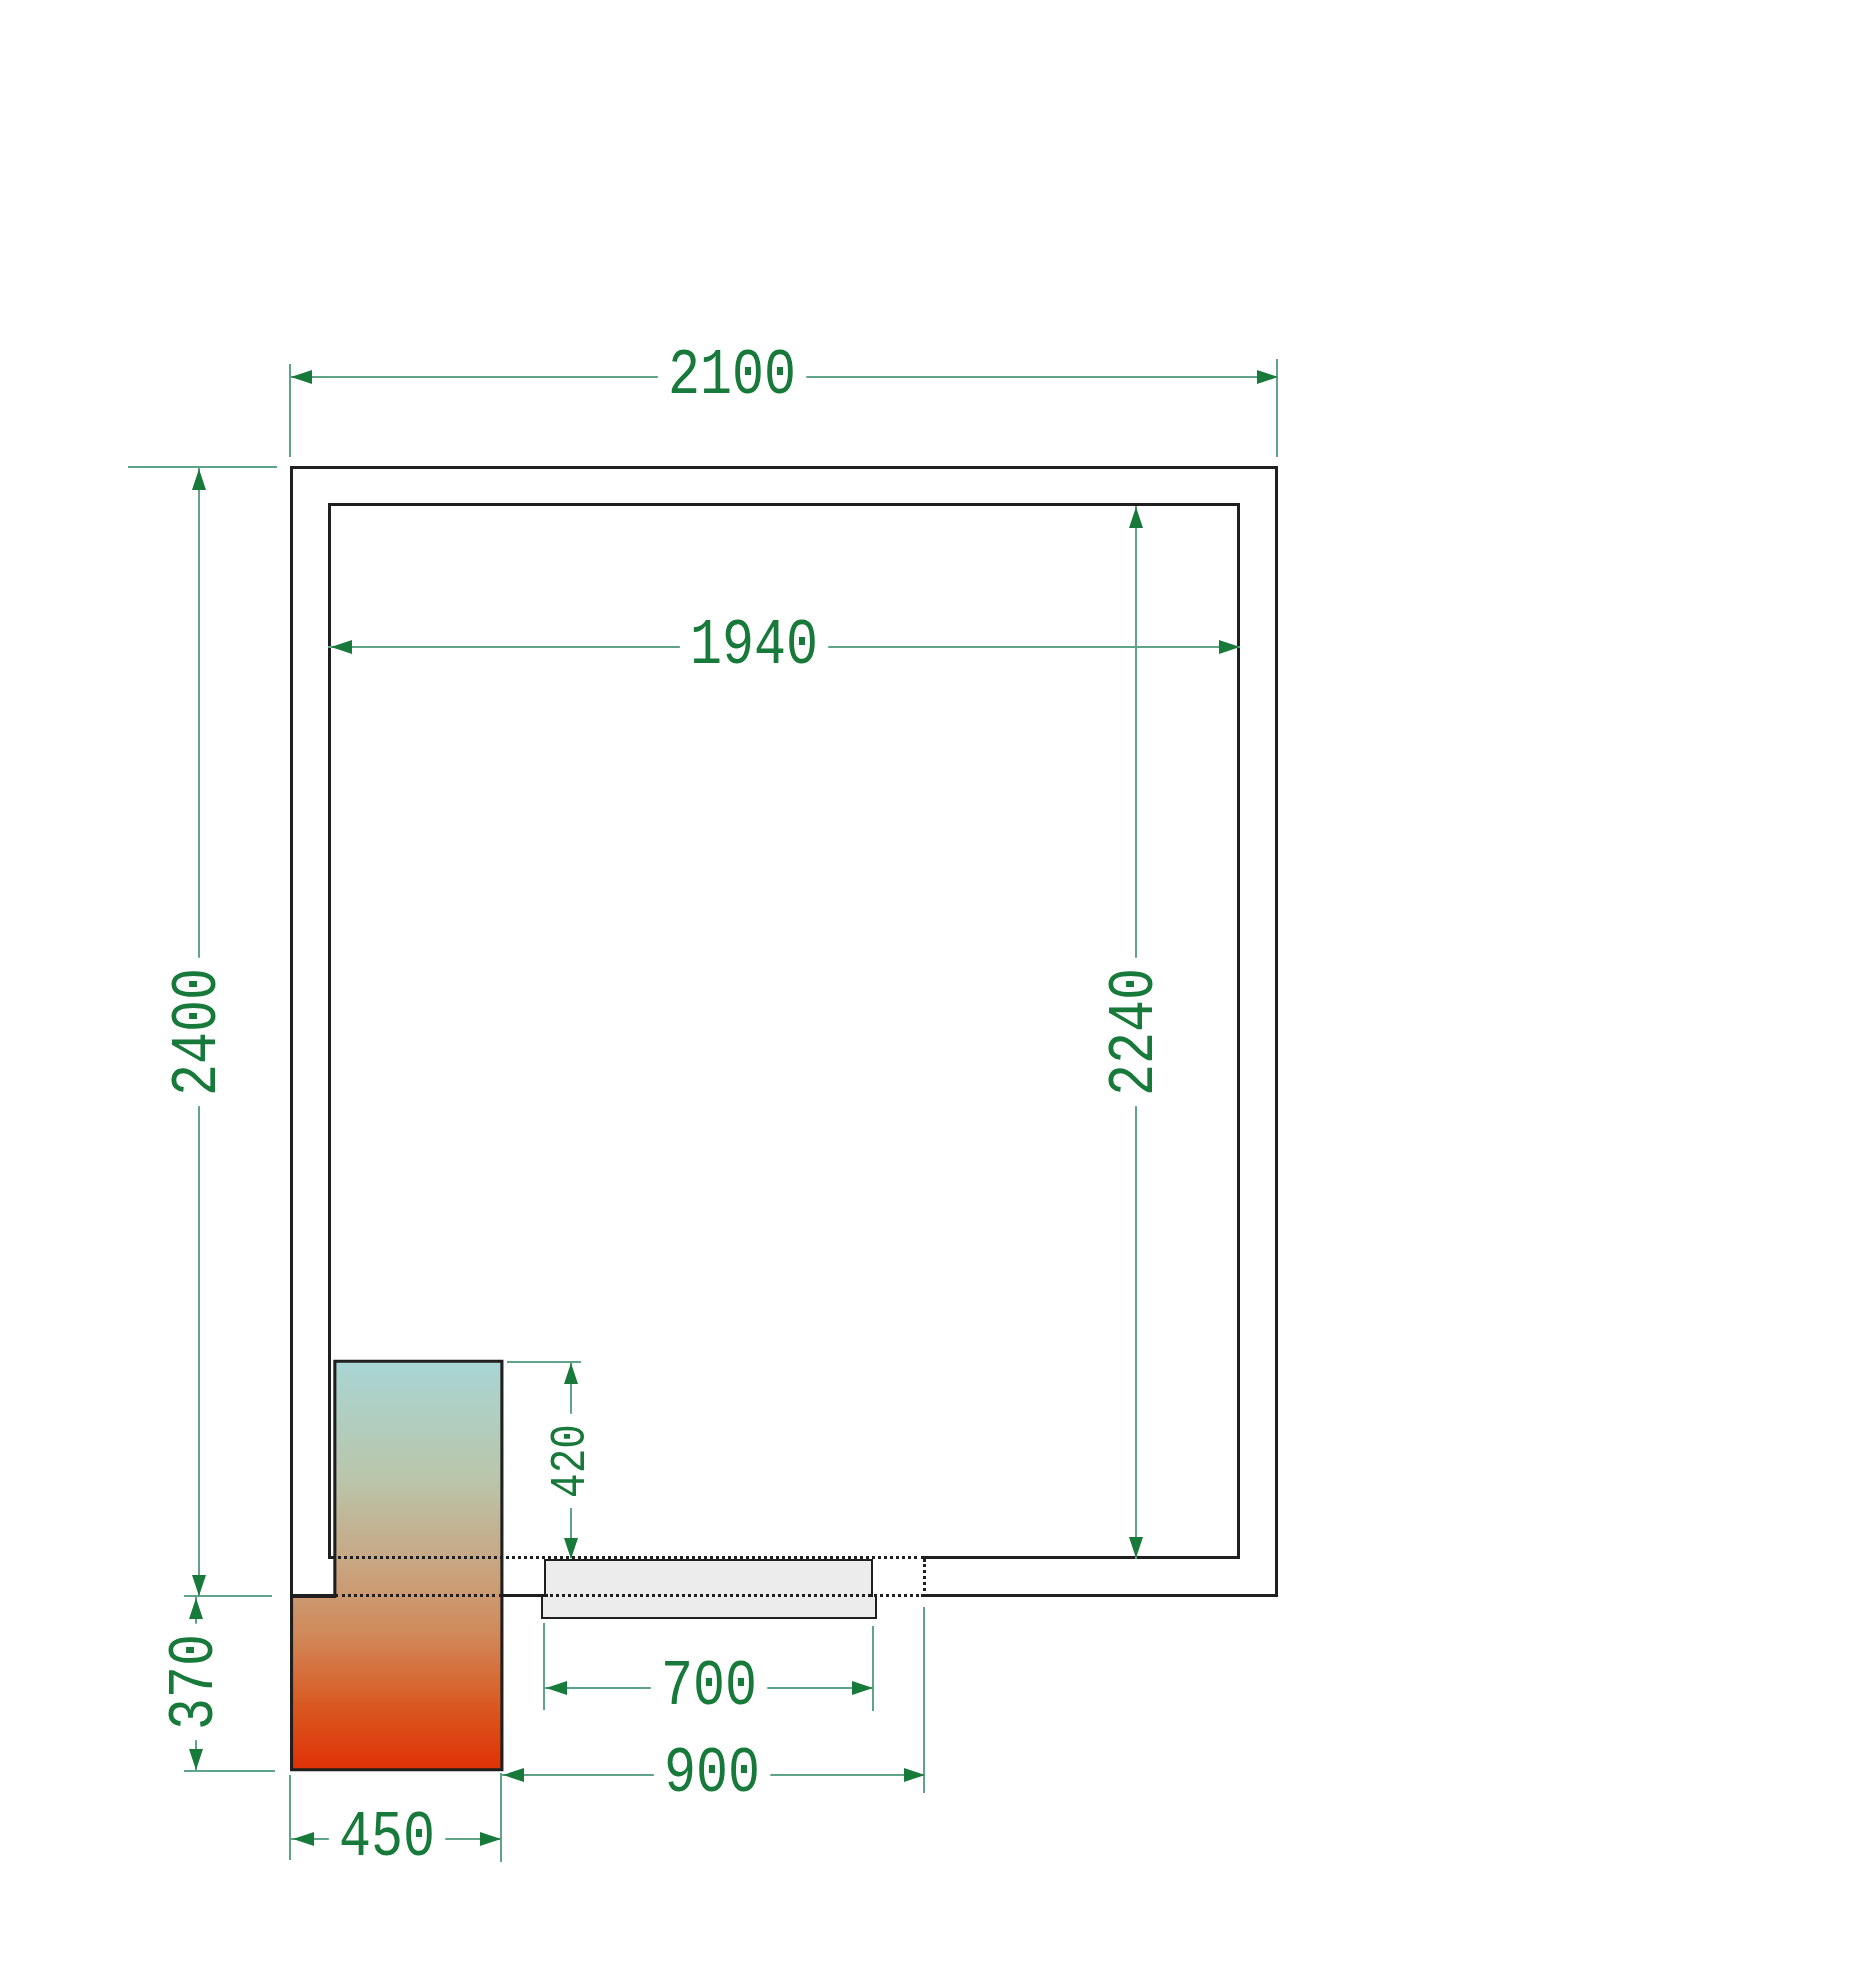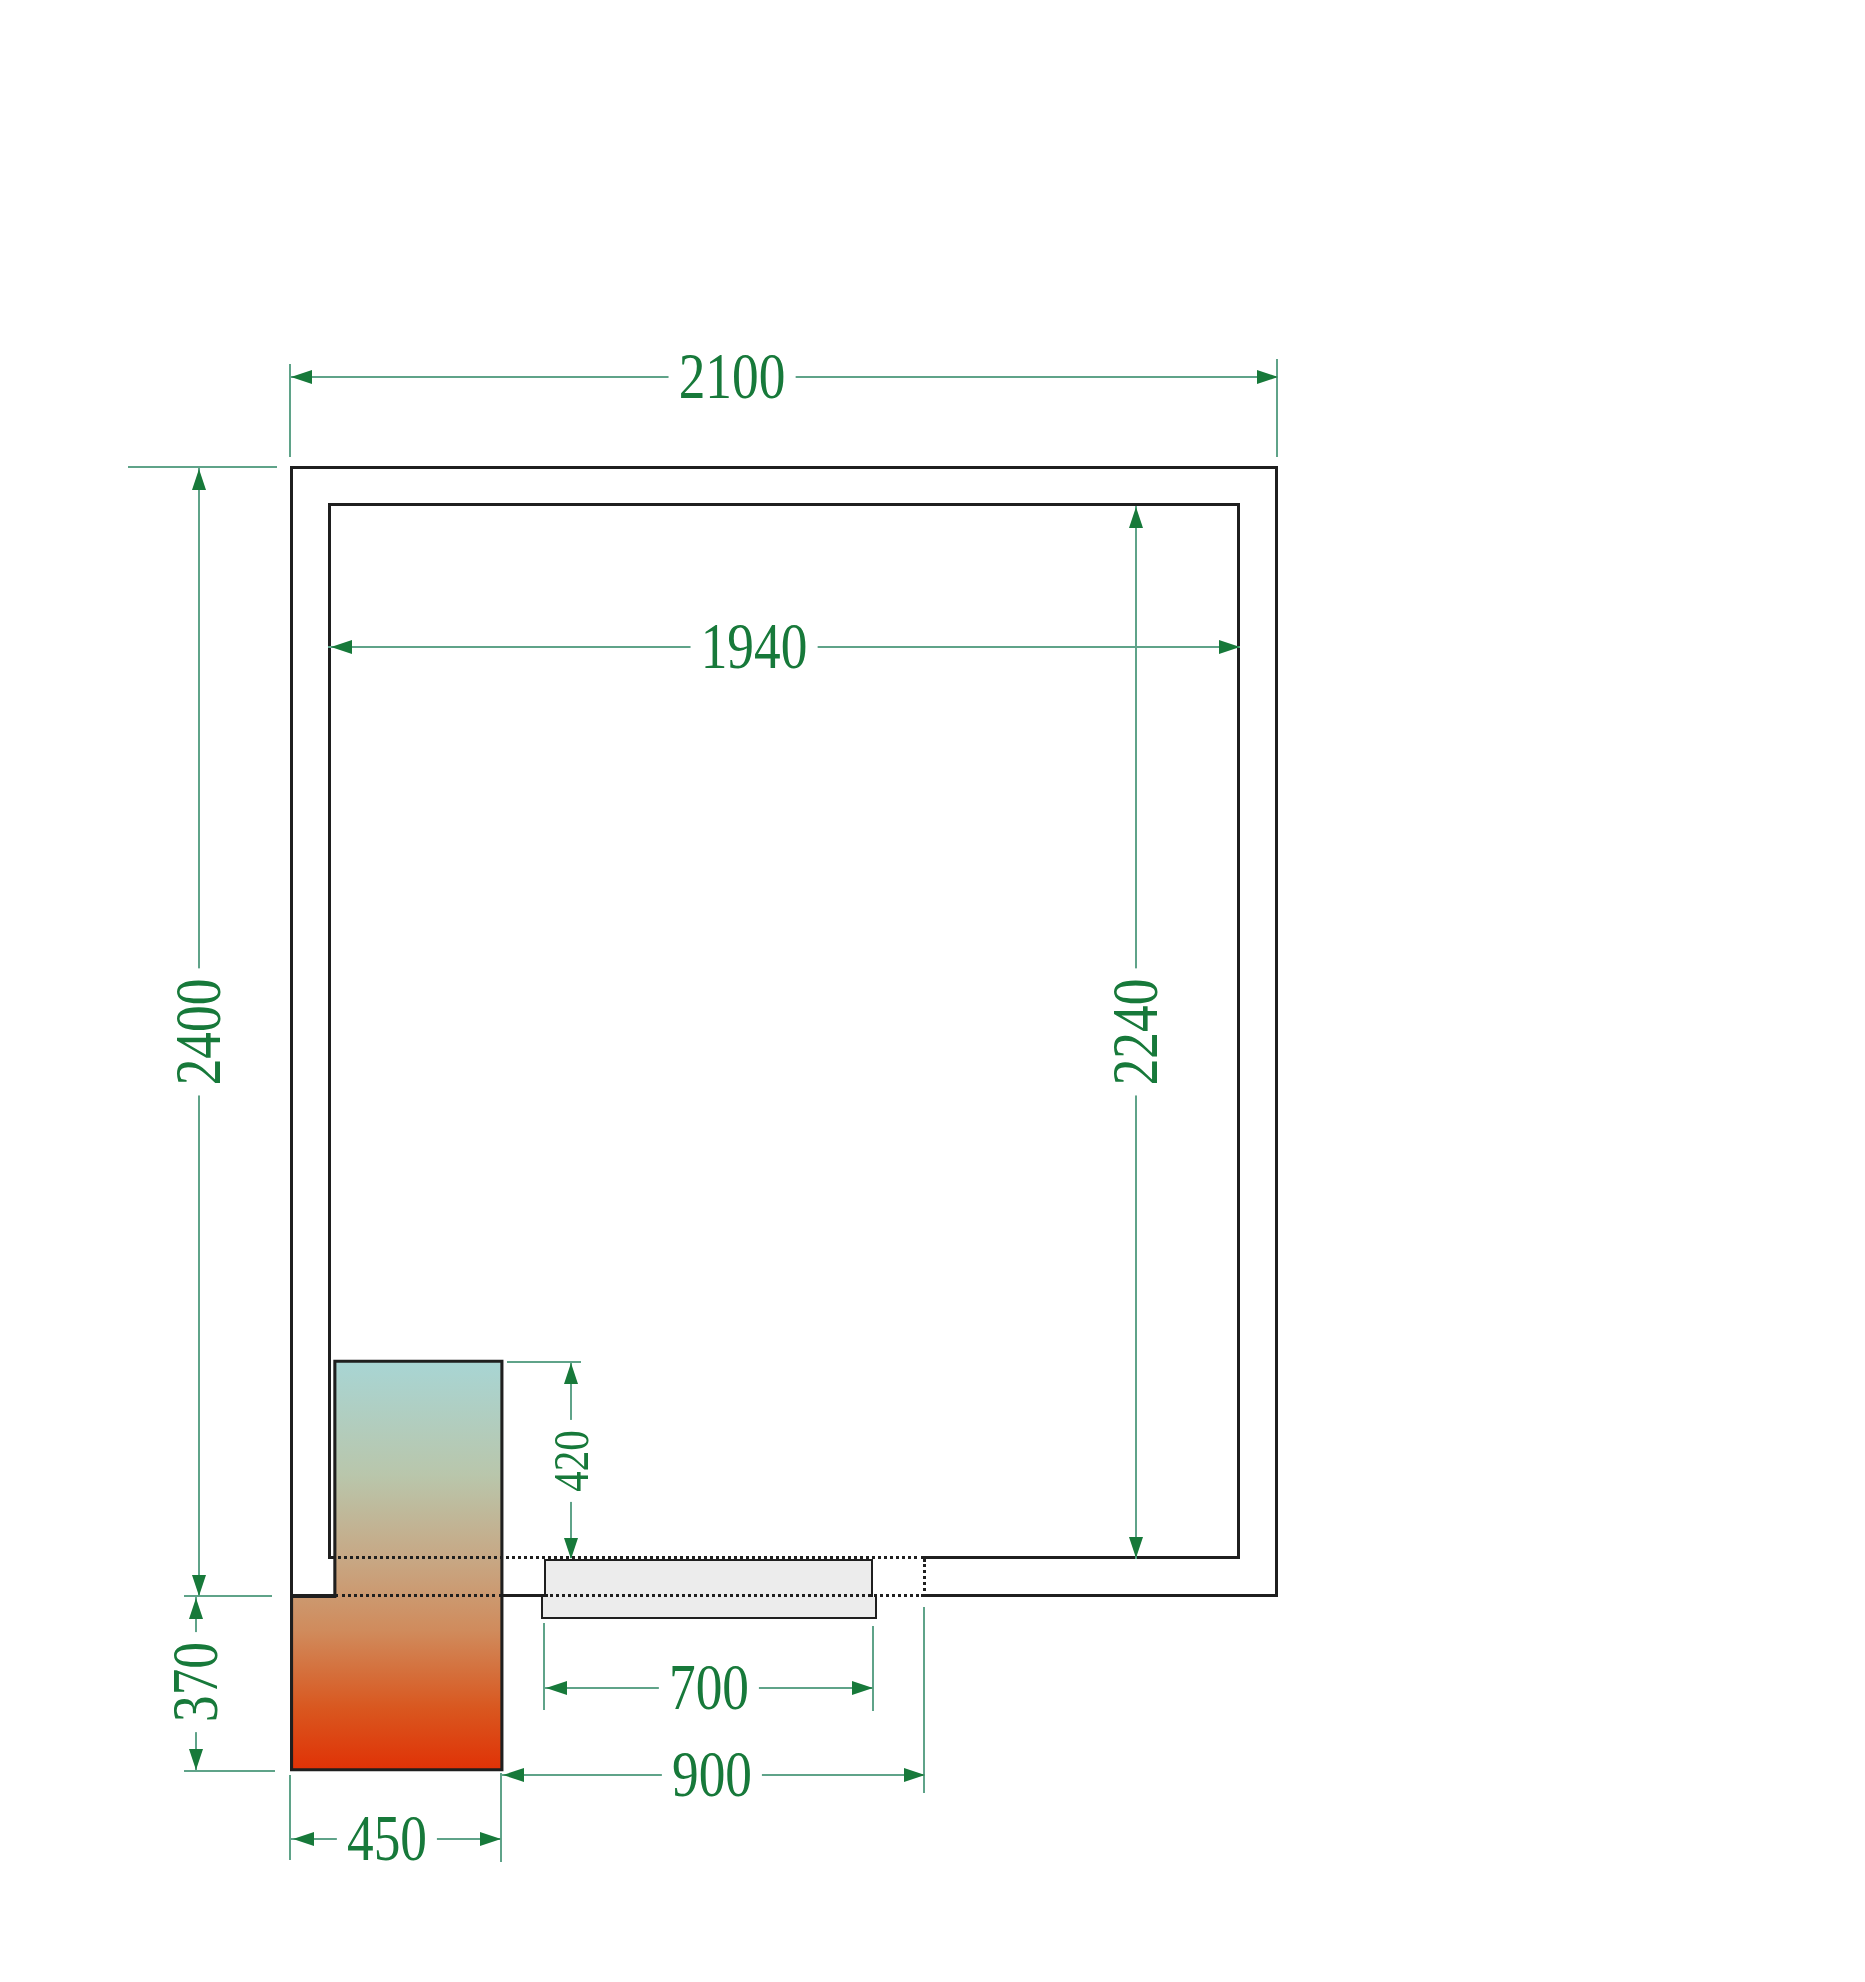--- a/index.html
+++ b/index.html
@@ -1,17 +1,17 @@
 <!DOCTYPE html>
 <html style="font-size:12.4px"><head>
 <meta charset="utf-8">
 <style>
   html,body{margin:0;padding:0;background:#ffffff;}
   #canvas{position:relative;width:1686px;height:1983px;background:#ffffff;overflow:hidden;
-          font-family:Liberation Serif, serif;}
+          font-family:Liberation Mono, monospace;}
   
   .k{position:absolute;background:#1f1f1f;}
   
   .doth{position:absolute;border-top:3.1px dotted #1f1f1f;height:0;}
   .dotv{position:absolute;border-left:3.1px dotted #1f1f1f;width:0;}
   
   .g{position:absolute;background:#5fa389;}
   
   .arrL,.arrR,.arrU,.arrD{position:absolute;width:0;height:0;}
   .arrL{border-top:7px solid transparent;border-bottom:7px solid transparent;border-right:21px solid #17793a;}

